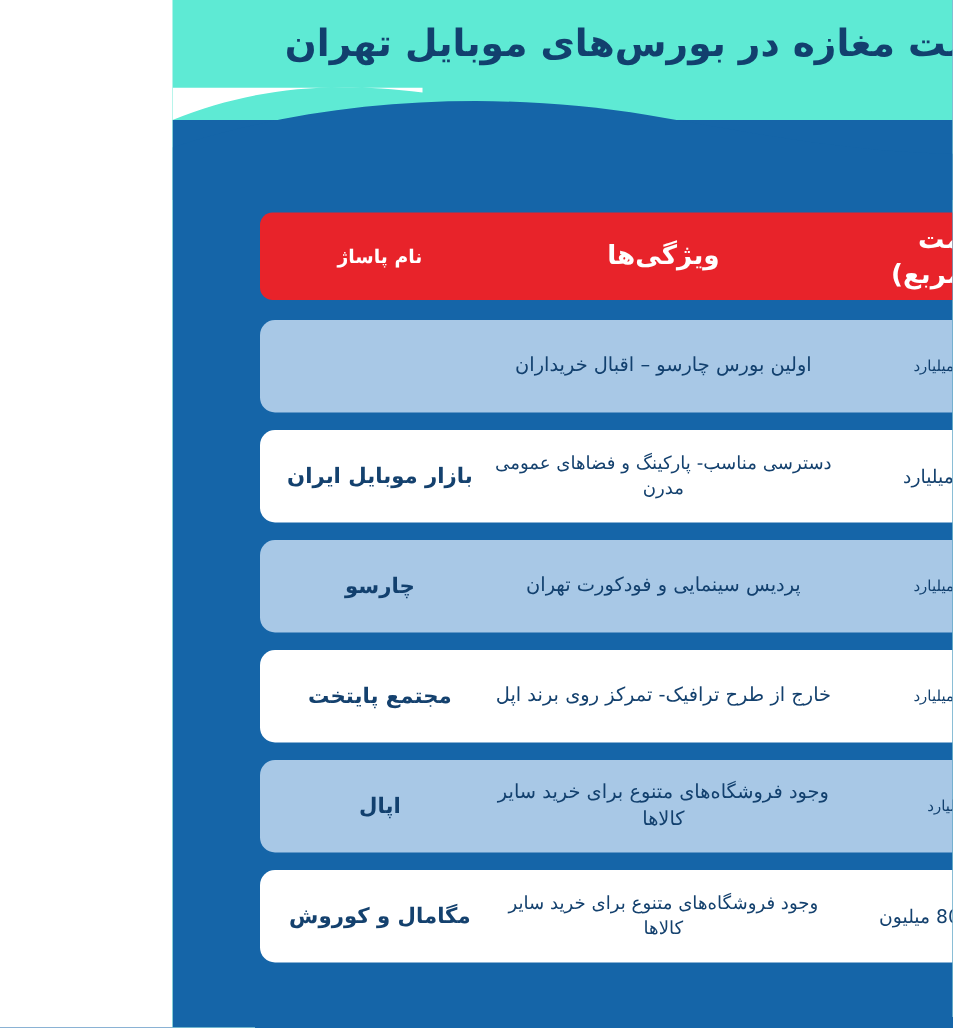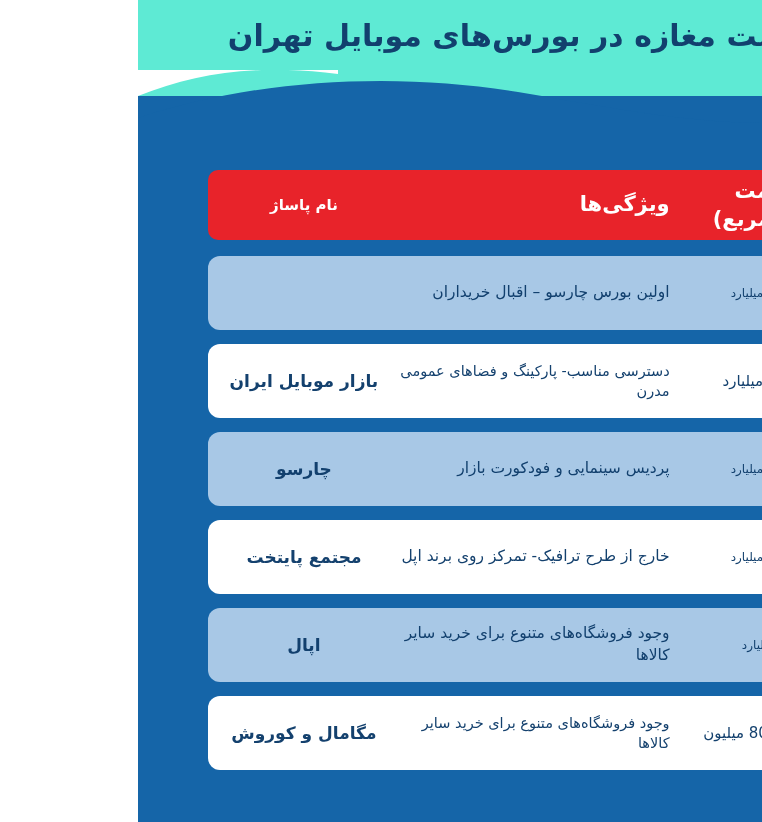--- a/index.html
+++ b/index.html
@@ -98,20 +98,21 @@
 
   .c-name {
     width: 26%;
     text-align: center;
     font-size: 17px;
     font-weight: bold;
     padding: 0 4px;
   }
   .c-feat {
     width: 46%;
+    text-align: center;
     font-size: 15.5px;
     line-height: 1.4;
     padding: 0 6px;
   }
   .c-price {
     width: 28%;
     text-align: center;
     font-size: 12px;
     line-height: 1.35;
     padding: 0 6px;
@@ -154,21 +155,21 @@
     </div>
 
     <div class="row light small">
       <div class="c-price">3 تا 5 میلیارد</div>
       <div class="c-feat">دسترسی مناسب- پارکینگ و فضاهای عمومی مدرن</div>
       <div class="c-name">بازار موبایل ایران</div>
     </div>
 
     <div class="row tint">
       <div class="c-price">3 تا 4 میلیارد</div>
-      <div class="c-feat">پردیس سینمایی و فودکورت بازار</div>
+      <div class="c-feat">پردیس سینمایی و فودکورت تهران</div>
       <div class="c-name">چارسو</div>
     </div>
 
     <div class="row light">
       <div class="c-price">2 تا 3 میلیارد</div>
       <div class="c-feat">خارج از طرح ترافیک- تمرکز روی برند اپل</div>
       <div class="c-name">مجتمع پایتخت</div>
     </div>
 
     <div class="row tint">

